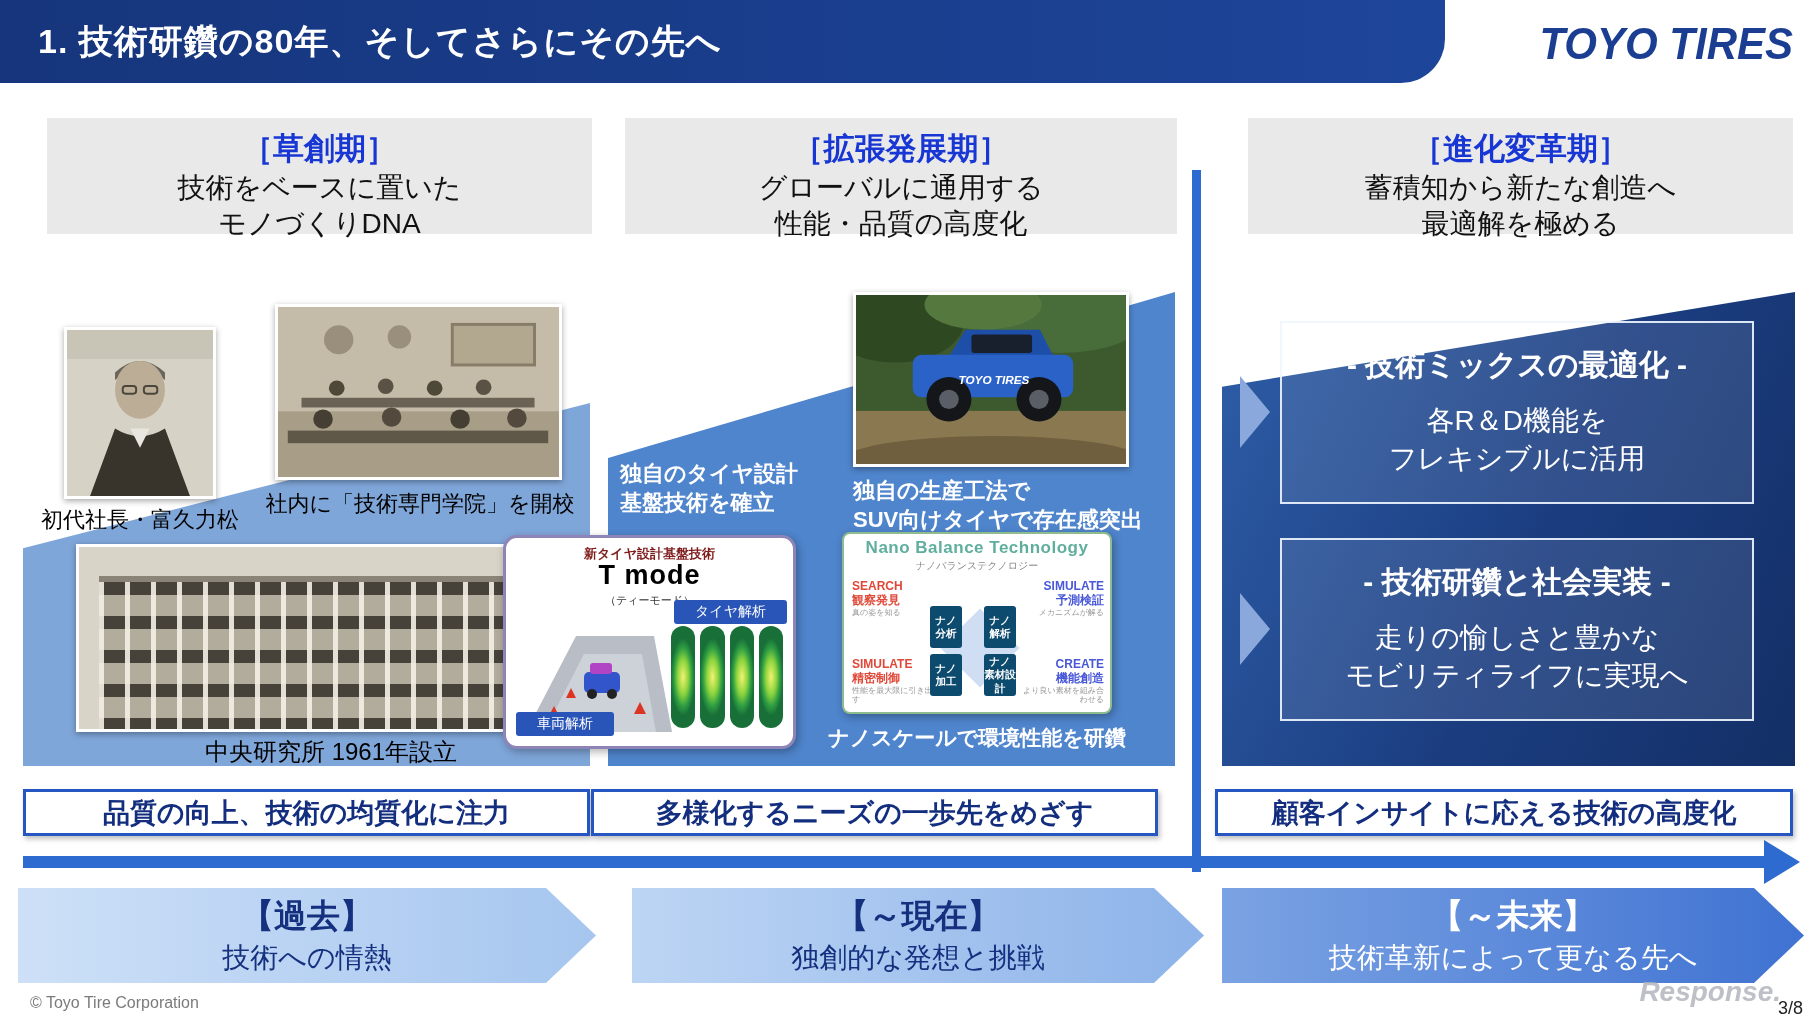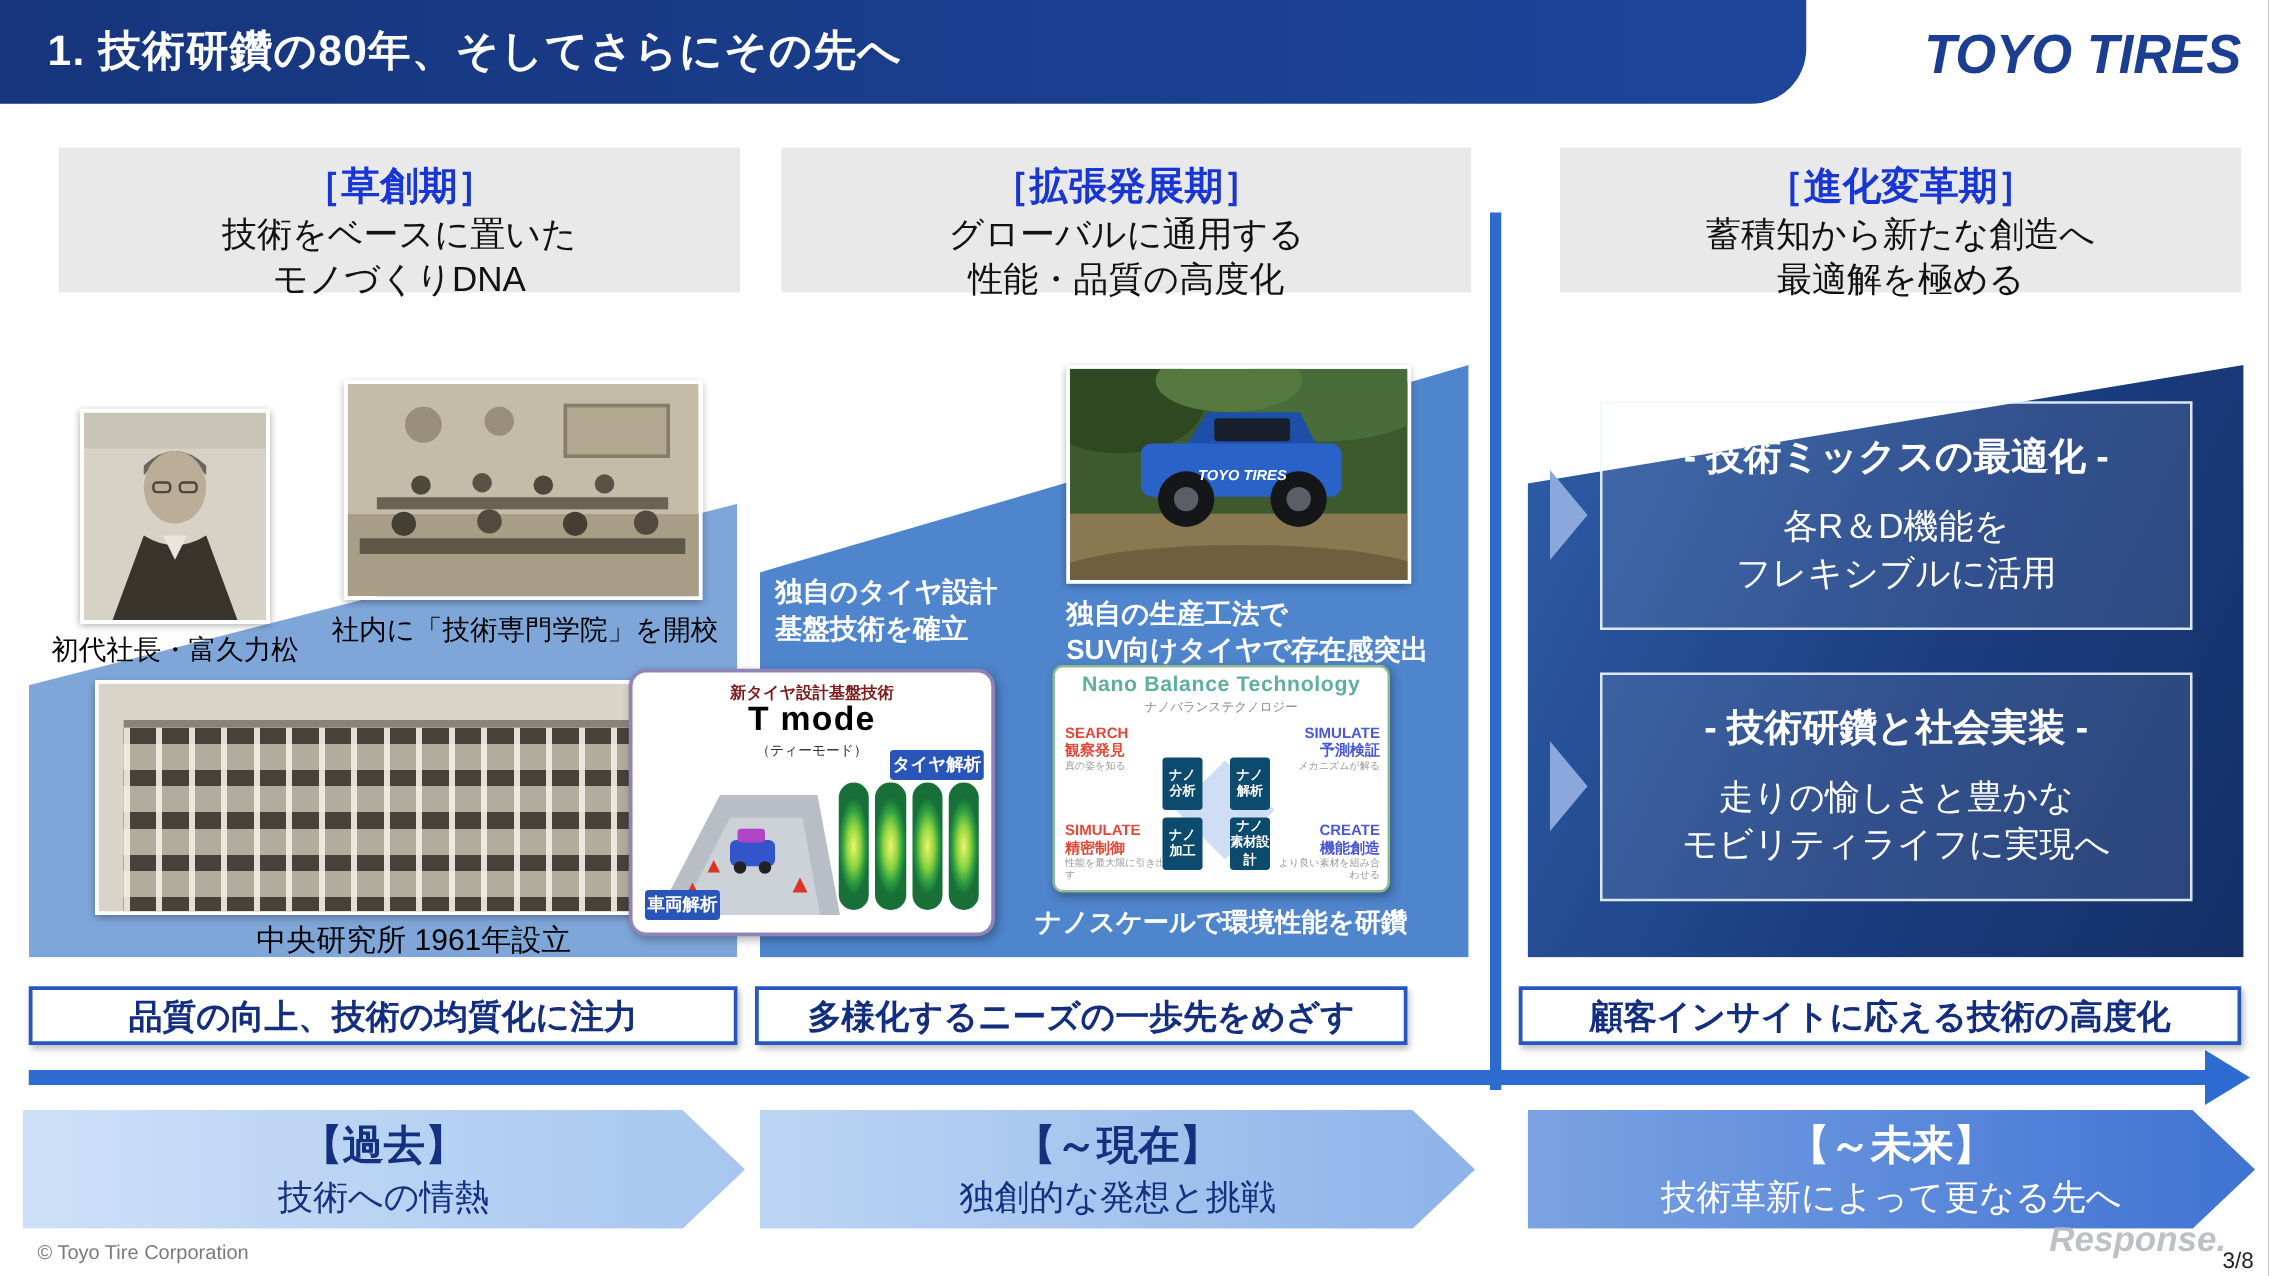--- a/index.html
+++ b/index.html
@@ -62,22 +62,22 @@
   
   .tmode { position:absolute; left:503px; top:535px; width:293px; height:214px; background:#fff;
     border:3px solid #8f84b8; border-radius:14px; box-shadow:2px 3px 8px rgba(0,0,0,.3); }
   .tmode-header { position:absolute; top:7px; width:100%; text-align:center; font-size:13px; font-weight:bold; color:#7f1d1d; }
   .tmode-logo { position:absolute; top:22px; width:100%; text-align:center; font-size:27px; font-weight:900; color:#000; letter-spacing:1px; }
   .tmode-sub { position:absolute; top:55px; width:100%; text-align:center; font-size:11px; color:#333; }
   .tmode-sim { position:absolute; left:8px; top:76px; width:168px; height:128px; }
   .heatmaps { position:absolute; right:10px; top:88px; width:112px; height:102px; display:flex; gap:5px; }
   .heatmaps i { flex:1; border-radius:12px;
     background:radial-gradient(50% 38% at 50% 50%, #f2f270 0%, #8cd43e 45%, #2f9e42 75%, #187038 100%); }
-  .tlabel { position:absolute; background:#2a55b8; color:#fff; font-size:14px; font-weight:bold;
-    padding:3px 2px; border-radius:3px; }
+  .tlabel { position:absolute; background:#2a55b8; color:#fff; font-size:14px; font-weight:normal;
+    padding:3px 21px; border-radius:3px; }
   .tlabel-vehicle { left:10px; bottom:10px; }
   .tlabel-tire { right:6px; top:62px; }
 
   
   .nano { position:absolute; left:842px; top:532px; width:270px; height:182px; background:#fff;
     border:2px solid #8fbc8f; border-radius:8px; box-shadow:2px 3px 8px rgba(0,0,0,.3); }
   .nano-title { position:absolute; top:4px; width:100%; text-align:center; font-size:17px;
     font-weight:bold; color:#5fae9e; letter-spacing:0.5px; }
   .nano-sub { position:absolute; top:25px; width:100%; text-align:center; font-size:10px; color:#8a8a8a; }
   .nano-diamond { position:absolute; left:108px; top:86px; width:56px; height:56px;
@@ -116,29 +116,29 @@
   .fchev { position:absolute; left:1240px; width:0; height:0;
     border-top:36px solid transparent; border-bottom:36px solid transparent; border-left:30px solid #8aa8dc; }
   .fchev1 { top:376px; }
   .fchev2 { top:593px; }
 
   
   .banner { position:absolute; top:789px; height:47px; background:#fff; border:3px solid #2656c2;
     display:flex; align-items:center; justify-content:center; color:#132e7e; font-size:27px;
     font-weight:bold; box-shadow:2px 3px 5px rgba(0,0,0,.25); }
   .banner1 { left:23px; width:567px; }
-  .banner2 { left:604px; width:522px; }
+  .banner2 { left:591px; width:567px; }
   .banner3 { left:1215px; width:578px; }
 
   
   .tchev { position:absolute; top:888px; height:95px; display:flex; flex-direction:column;
     align-items:center; justify-content:center;
     clip-path:polygon(0 0, calc(100% - 50px) 0, 100% 50%, calc(100% - 50px) 100%, 0 100%); }
   .tchev1 { left:18px; width:578px; background:linear-gradient(90deg,#cde0f7,#a6c6ef); color:#14307e; }
-  .tchev2 { left:608px; width:572px; background:linear-gradient(90deg,#bdd5f4,#8db3e9); color:#14307e; }
+  .tchev2 { left:632px; width:572px; background:linear-gradient(90deg,#bdd5f4,#8db3e9); color:#14307e; }
   .tchev3 { left:1222px; width:582px; background:linear-gradient(90deg,#7ba3e3,#3f72d2); color:#fff; }
   .tchev-title { font-size:33px; font-weight:bold; }
   .tchev-body { font-size:28px; font-weight:500; }
 
   
   .copyright { position:absolute; left:30px; top:994px; color:#7a7a7a; font-size:16px; font-weight:normal; }
   .watermark { position:absolute; right:34px; top:976px; color:#aeb0ba; font-size:28px;
     font-style:italic; font-weight:bold; opacity:.8; }
   .page-num { position:absolute; right:12px; top:998px; color:#222; font-size:18px; }
 </style>

